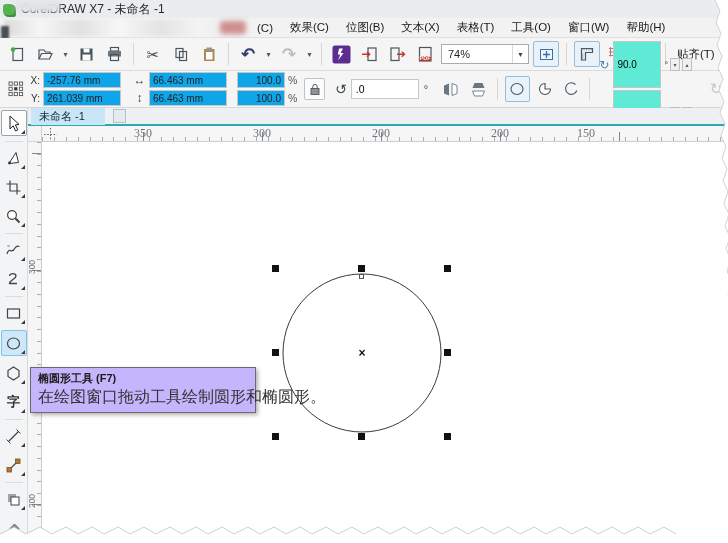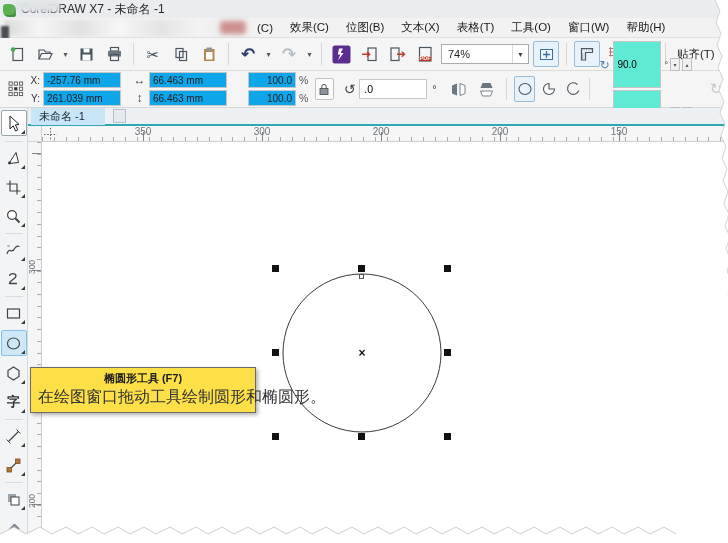--- a/index.html
+++ b/index.html
@@ -66,21 +66,21 @@
   .doctab{background:#c9e6f8;color:#15242f;font-size:11px;padding:1px 20px 1px 8px;white-space:nowrap;}
   .pageicon{width:11px;height:12px;background:#e4eaee;border:1px solid #b6c0c8;}
   .corner{position:absolute;left:28px;top:126px;width:14px;height:16px;background:#f3f3f3;border-right:1px solid #d3d3d3;border-bottom:1px solid #d3d3d3;box-sizing:border-box;}
   .hruler{position:absolute;left:42px;top:126px;width:686px;height:16px;background:#f6f6f6;border-bottom:1px solid #cfcfcf;box-sizing:border-box;
           background-image:
             repeating-linear-gradient(90deg,#7e858b 0 1px,transparent 1px 119px),
             repeating-linear-gradient(90deg,#a7adb2 0 1px,transparent 1px 11.9px);
           background-size:100% 9px,100% 4px;
           background-position:101px 100%,0 100%;
           background-repeat:no-repeat;}
-  .hlabel{position:absolute;top:0px;font-size:10px;color:#6d737a;transform:translateX(-50%);}
+  .hlabel{position:absolute;top:0px;font-size:12px;color:#6d737a;transform:translateX(-50%);font-family:Liberation Serif, serif;}
   .vruler{position:absolute;left:28px;top:142px;width:14px;height:401px;background:#f6f6f6;border-right:1px solid #cfcfcf;box-sizing:border-box;
           background-image:
             repeating-linear-gradient(180deg,#7e858b 0 1px,transparent 1px 117px),
             repeating-linear-gradient(180deg,#a7adb2 0 1px,transparent 1px 11.7px);
           background-size:9px 100%,4px 100%;
           background-position:100% 11px,100% 0;
           background-repeat:no-repeat;}
   .vlabel{position:absolute;left:-3px;font-size:8.5px;color:#6d737a;transform:rotate(-90deg);transform-origin:center;}
   .cursor-marker{position:absolute;left:44px;top:128px;}
   
@@ -91,22 +91,22 @@
   .tool-selected{border:1px solid #9aa4ab;background:#fdfdfd;}
   .tool-hover{border:1px solid #84c2e8;background:#cfe8f8;}
   .tsep{width:18px;height:1px;background:#dadcde;margin-bottom:4px;flex:0 0 auto;}
   .texttool{font-size:13px;color:#333;font-weight:bold;}
   
   .canvas{position:absolute;left:42px;top:142px;width:686px;height:401px;background:#ffffff;}
   .handle{position:absolute;width:7px;height:7px;background:#111;}
   .node{position:absolute;width:5px;height:5px;background:#fff;border:1px solid #555;box-sizing:border-box;}
   .xmark{position:absolute;font-size:12px;font-weight:bold;color:#111;transform:translate(-50%,-52%);}
   
-  .tooltip{position:absolute;left:30px;top:367px;width:226px;background:#fde047;border:1px solid #6a6a6a;
-           box-shadow:2px 2px 4px rgba(0,0,0,.3);padding:3px 7px 4px 7px;z-index:40;box-sizing:border-box;text-align:center;}
+  .tooltip{position:absolute;left:30px;top:367px;width:226px;background:#c4b5fd;border:1px solid #6a6a6a;
+           box-shadow:2px 2px 4px rgba(0,0,0,.3);padding:3px 7px 4px 7px;z-index:40;box-sizing:border-box;}
   .tooltip .tt-title{font-weight:bold;font-size:11px;color:#1c1c1c;margin-bottom:1px;white-space:nowrap;}
   .tooltip .tt-desc{font-size:16px;color:#333;white-space:nowrap;}
   
   .tear{position:absolute;z-index:50;pointer-events:none;}
   svg .ln{stroke:#4a5560;stroke-width:1.2;fill:none;}
 </style>
 </head>
 <body>
 
 <div class="app">
@@ -280,21 +280,21 @@
     <div class="stack2" style="margin-left:8px;">
       <div class="prow">
         <span class="arrowglyph">↔</span>
         <input class="pin w70" value="66.463 mm" style="">
       </div>
       <div class="prow">
         <span class="arrowglyph">↕</span>
         <input class="pin w70" value="66.463 mm" style="">
       </div>
     </div>
-    <div class="stack2" style="margin-left:17px;">
+    <div class="stack2" style="margin-left:6px;">
       <div class="prow">
         <input class="pin w40" value="100.0" style="">
         <span class="pct">%</span>
       </div>
       <div class="prow">
         <input class="pin w40" value="100.0" style="">
         <span class="pct">%</span>
       </div>
     </div>
     <div class="lockbtn" style="margin-left:3px;">
@@ -362,21 +362,21 @@
     <span class="doctab">未命名 -1</span>
     <span class="pageicon"></span>
   </div>
 
   <div class="corner"></div>
   <div class="hruler">
     <span class="hlabel" style="left:101px;">350</span>
     <span class="hlabel" style="left:220px;">300</span>
     <span class="hlabel" style="left:339px;">200</span>
     <span class="hlabel" style="left:458px;">200</span>
-    <span class="hlabel" style="left:577px;">150</span>
+    <span class="hlabel" style="left:544px;">150</span>
   </div>
   <div class="vruler">
     <span class="vlabel" style="top:120px;">300</span>
     <span class="vlabel" style="top:354px;">200</span>
   </div>
   <svg class="cursor-marker" width="13" height="13">
     <path d="M6.5,0 V13 M0,6.5 H13" stroke="#666" stroke-width="1" stroke-dasharray="1.6,1.6" fill="none"></path>
   </svg>
 
   <div class="toolbox">

